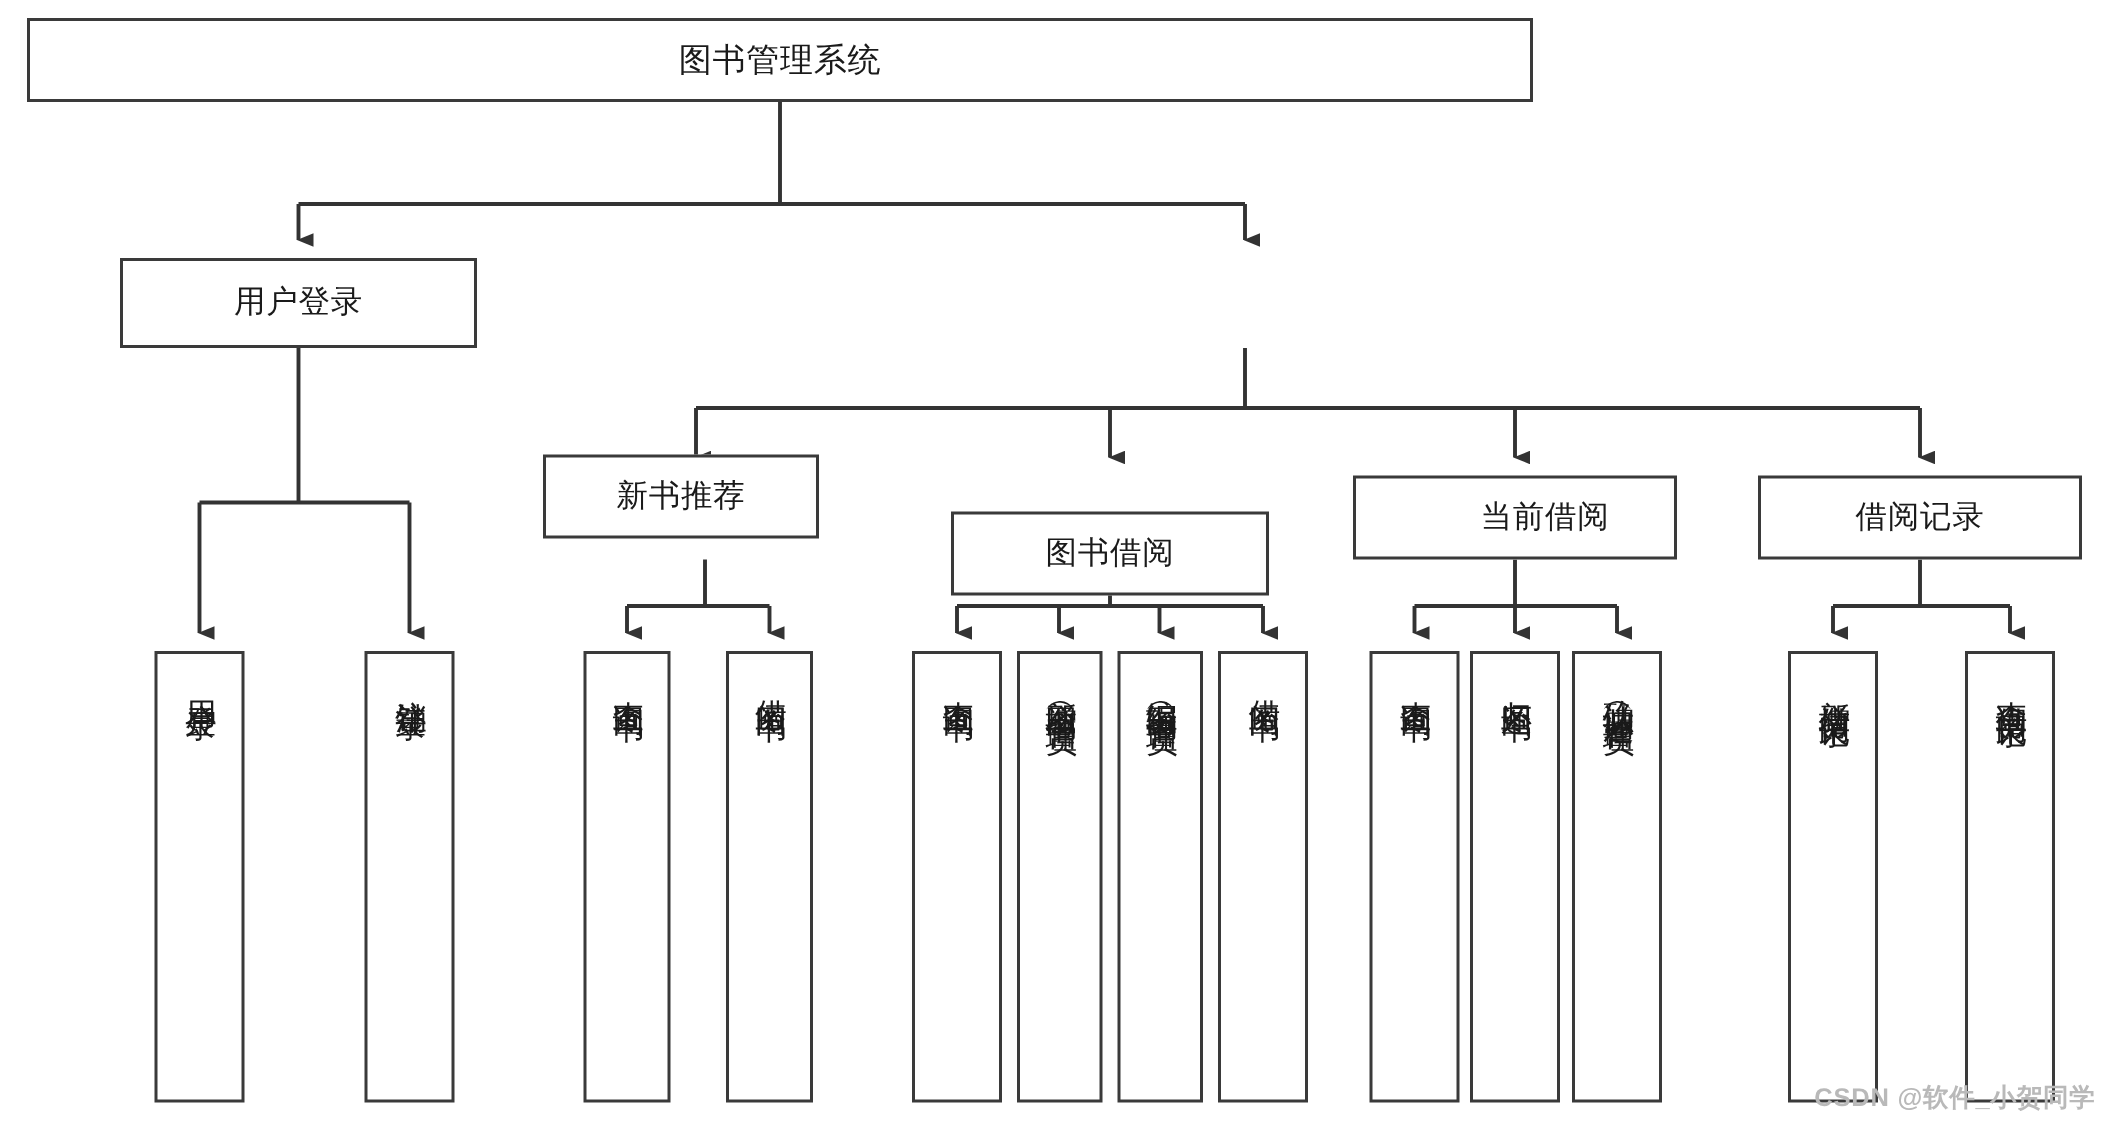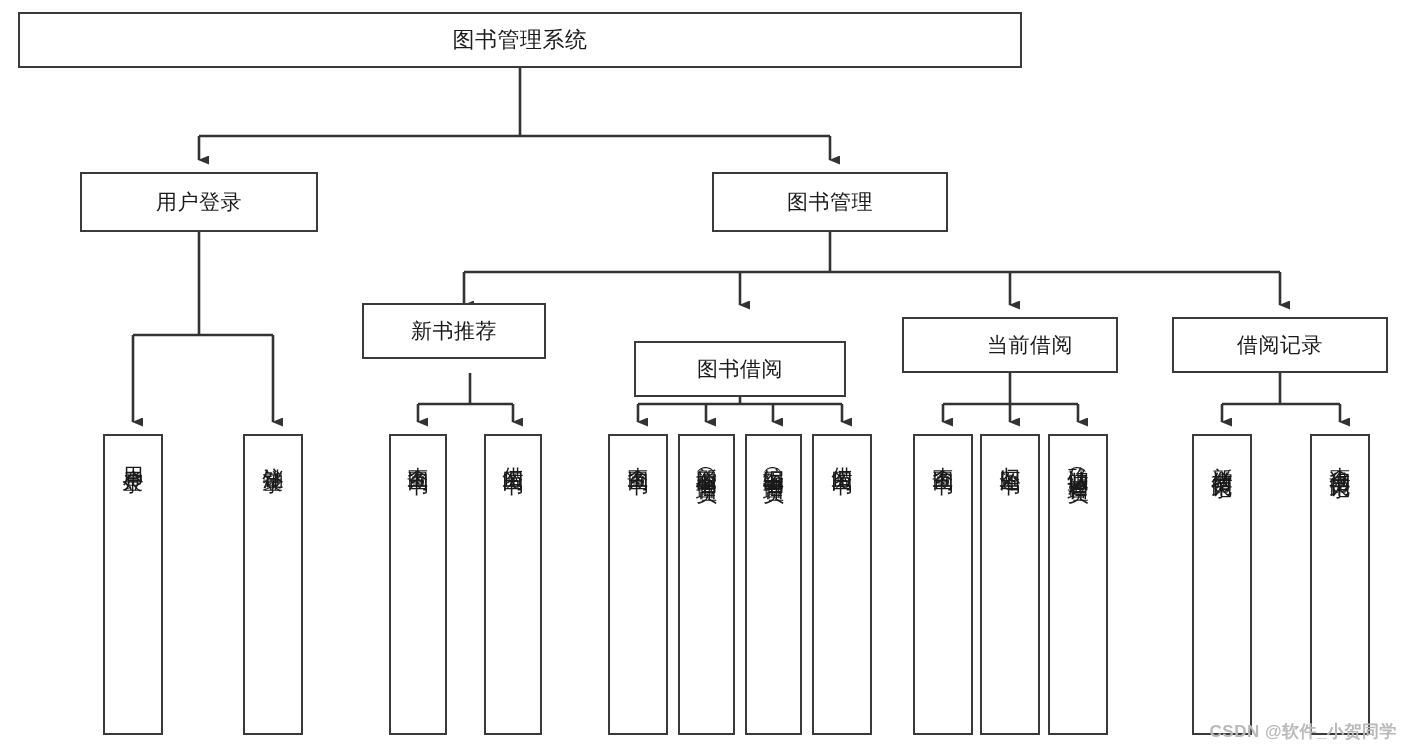--- a/index.html
+++ b/index.html
@@ -133,23 +133,20 @@
     </g>
   </svg>
 
   <div class="node horiz root" style="left:18px; top:12px; width:1004px; height:56px;">
     <span class="node-label">图书管理系统</span>
   </div>
 
   <div class="node horiz" style="left:80px; top:172px; width:238px; height:60px;">
     <span class="node-label">用户登录</span>
   </div>
-  <div class="node horiz" style="left:712px; top:172px; width:236px; height:60px;">
-    <span class="node-label">图书管理</span>
-  </div>
 
   <div class="node horiz" style="left:362px; top:303px; width:184px; height:56px;">
     <span class="node-label">新书推荐</span>
   </div>
   <div class="node horiz" style="left:634px; top:317px; width:212px; height:56px;margin-top:24px;">
     <span class="node-label">图书借阅</span>
   </div>
   <div class="node horiz" style="left:902px; top:317px; width:216px; height:56px;padding-left:40px;">
     <span class="node-label">当前借阅</span>
   </div>

